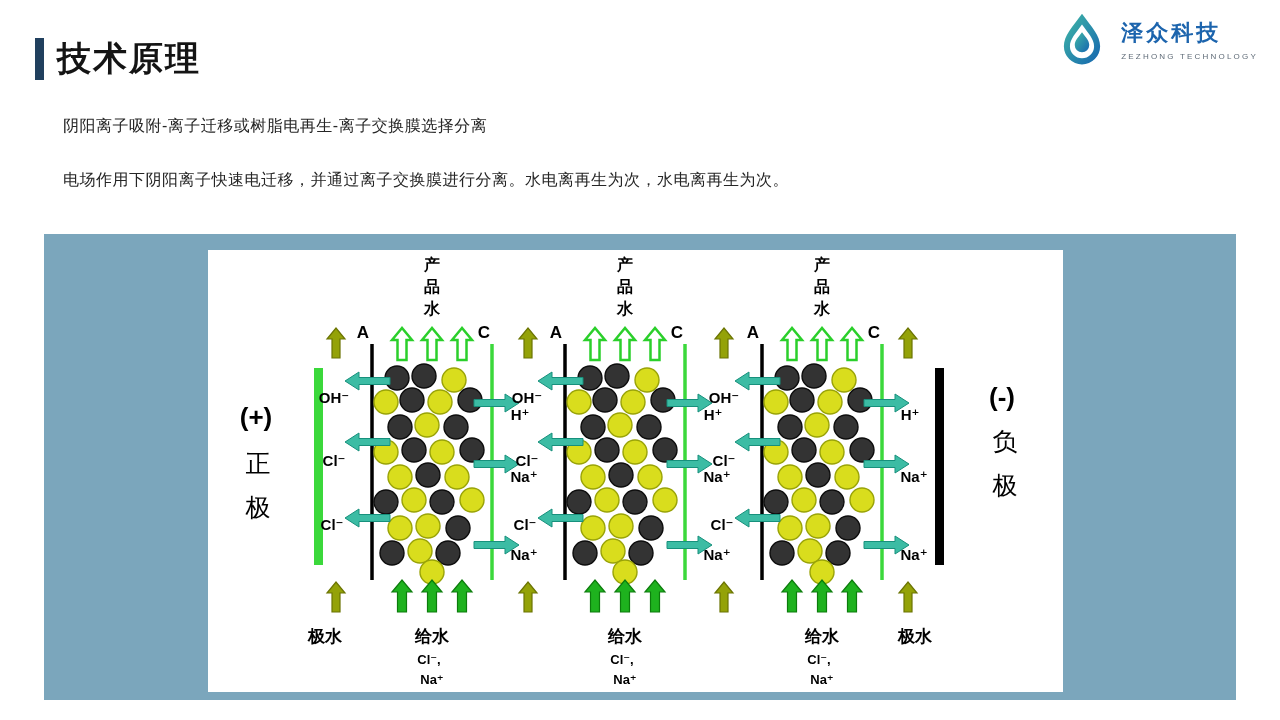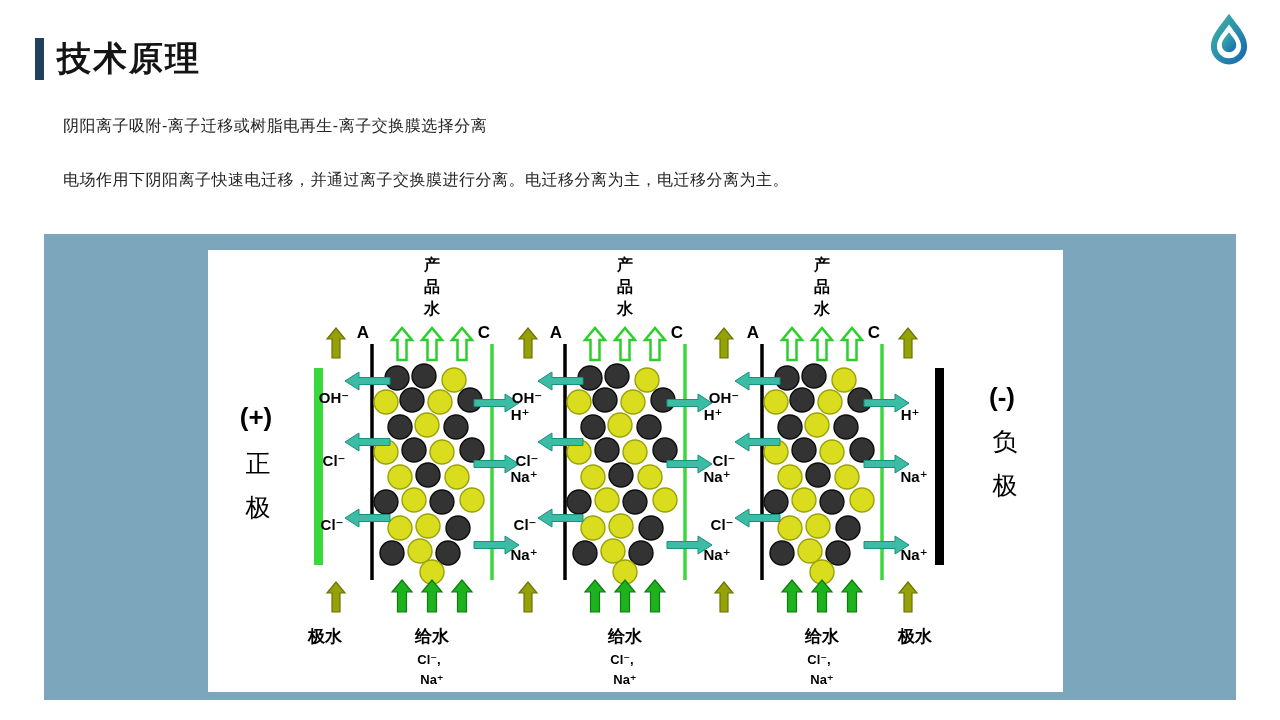--- a/index.html
+++ b/index.html
@@ -67,24 +67,28 @@
       <defs>
         <linearGradient id="lg" x1="0" y1="0" x2="1" y2="1">
           <stop offset="0" stop-color="#41b9a5"></stop>
             <stop offset="1" stop-color="#1565b0"></stop>
         </linearGradient>
       </defs>
       <path d="M24,3 C16,14 9,21 9,30 a15,15 0 0 0 30,0 C39,21 32,14 24,3 Z" fill="url(#lg)"></path>
       <path d="M24,12 C19,19 14,24 14,30 a10,10 0 0 0 20,0 C34,24 29,19 24,12 Z" fill="#ffffff"></path>
       <path d="M24,18.5 C21,22.5 18,25.5 18,29 a6,6 0 0 0 12,0 C30,25.5 27,22.5 24,18.5 Z" fill="url(#lg)"></path>
     </svg>
+    <div class="logo-text">
+      <div class="logo-name">泽众科技</div>
+      <div class="logo-sub">ZEZHONG TECHNOLOGY</div>
+    </div>
   </div>
 
   <p class="body-line line1">阴阳离子吸附-离子迁移或树脂电再生-离子交换膜选择分离</p>
-  <p class="body-line line2">电场作用下阴阳离子快速电迁移，并通过离子交换膜进行分离。电迁移分离为主，电迁移分离为主。</p>
+  <p class="body-line line2">电场作用下阴阳离子快速电迁移，并通过离子交换膜进行分离。水电离再生为次，水电离再生为次。</p>
 
   <div class="diagram-panel">
     <div class="diagram-canvas">
       <svg class="edi-svg" viewBox="0 0 855 442">
         <defs>
           <path id="arrow-up" d="M0,12 L10,0 L20,12 L14.5,12 L14.5,32 L5.5,32 L5.5,12 Z"></path>
           <path id="arrow-up-sm" d="M0,11 L9,0 L18,11 L13,11 L13,30 L5,30 L5,11 Z"></path>
           <path id="arrow-left" d="M0,9 L14,0 L14,5.5 L45,5.5 L45,12.5 L14,12.5 L14,18 Z"></path>
           <path id="arrow-right" d="M45,9 L31,18 L31,12.5 L0,12.5 L0,5.5 L31,5.5 L31,0 Z"></path>
 

